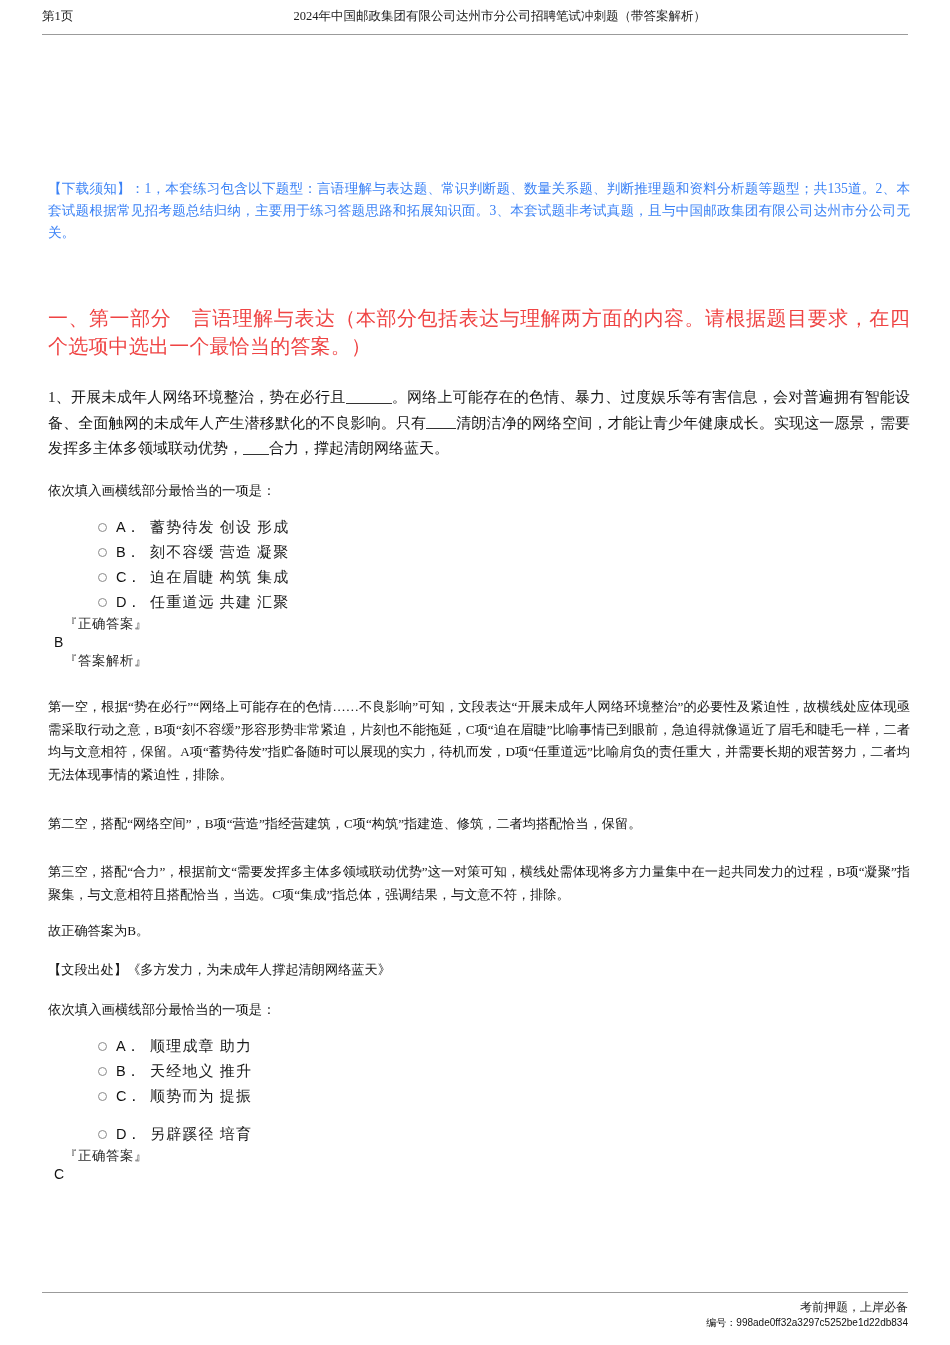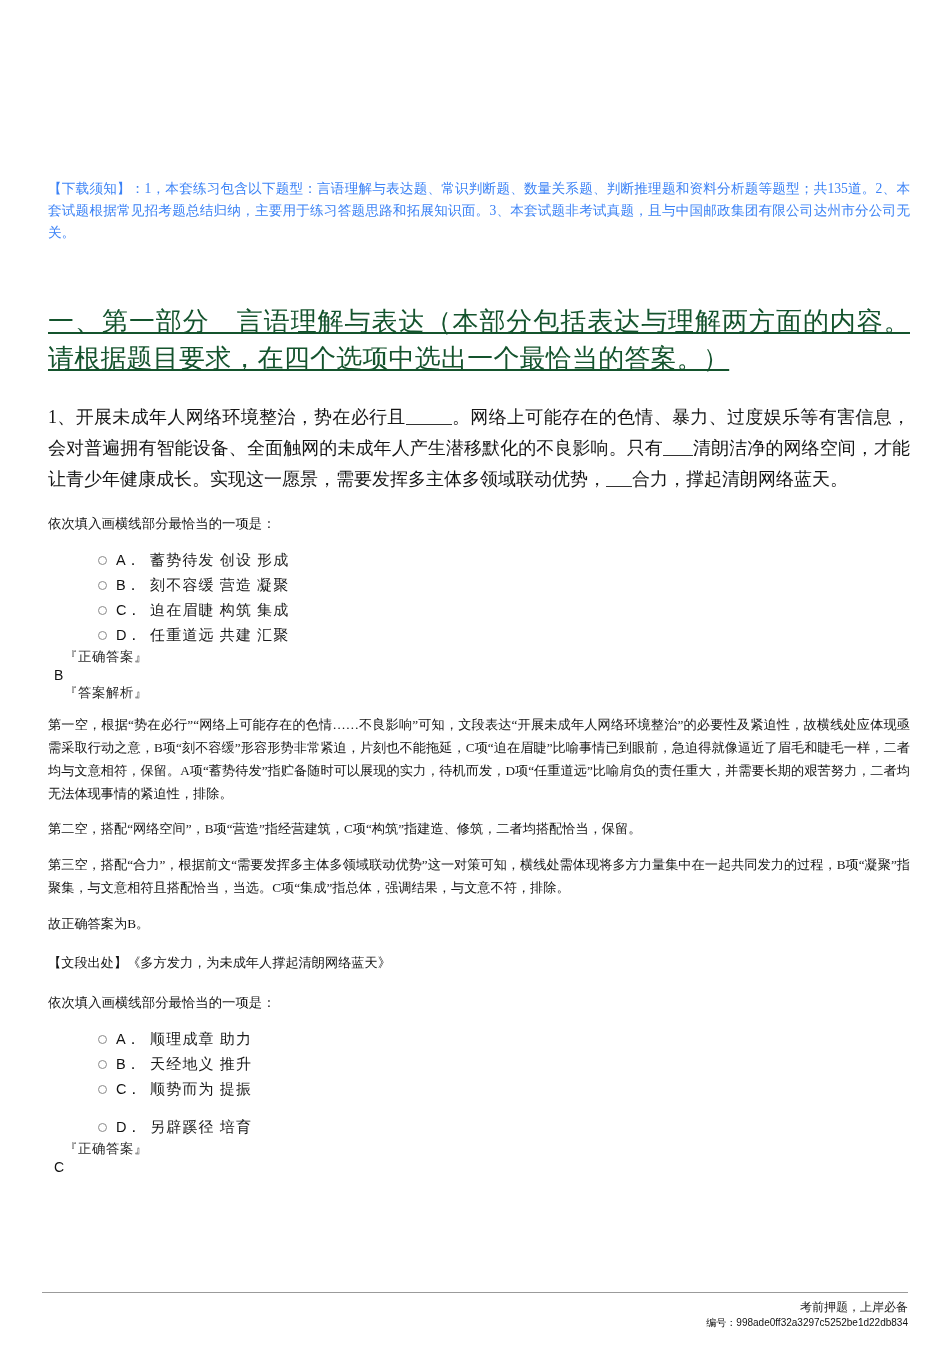--- a/index.html
+++ b/index.html
@@ -77,32 +77,31 @@
   .notice {
     font-size: 13.6px;
     line-height: 1.62;
     color: #3b82f6;
     text-align: justify;
     margin: 0 0 0 0;
   }
 
   .section-heading {
     margin-top: 60px;
-    font-size: 26px;
+    font-size: 20px;
     line-height: 1.42;
-    color: #14532d;
+    color: #ef4444;
     font-family: "Liberation Serif", "DejaVu Serif", serif;
     text-align: justify;
     letter-spacing: 0.2px;
-    text-decoration: underline;
   }
 
   .q-stem {
     margin-top: 24px;
-    font-size: 18px;
+    font-size: 15px;
     line-height: 1.72;
     color: #151515;
     text-align: justify;
   }
 
   .q-prompt {
     margin-top: 18px;
     font-size: 13.4px;
     line-height: 1.6;
     color: #151515;
@@ -168,21 +167,21 @@
   }
   .ans-value {
     padding-left: 6px;
     font-size: 14px;
     font-family: "Liberation Sans", "DejaVu Sans", sans-serif;
     color: #111;
     line-height: 1.35;
   }
 
   .explain-p {
-    margin-top: 12px;
+    margin-top: 26px;
     font-size: 13.2px;
     line-height: 1.72;
     color: #151515;
     text-align: justify;
   }
   .explain-p.tight { margin-top: 13px; }
   .source-p {
     margin-top: 16px;
     font-size: 13.2px;
     line-height: 1.7;
@@ -215,20 +214,24 @@
   }
   .doc-footer .ftr-right .ftr-label {
     font-family: "Liberation Serif", "DejaVu Serif", serif;
   }
 </style>
 </head>
 <body>
 
 <div class="page">
 
+  <div class="doc-header">
+    <span class="hdr-left">第1页</span>
+    <span class="hdr-right">2024年中国邮政集团有限公司达州市分公司招聘笔试冲刺题（带答案解析）</span>
+  </div>
 
 
   <div class="content">
 
     <p class="notice">【下载须知】：1，本套练习包含以下题型：言语理解与表达题、常识判断题、数量关系题、判断推理题和资料分析题等题型；共135道。2、本套试题根据常见招考题总结归纳，主要用于练习答题思路和拓展知识面。3、本套试题非考试真题，且与中国邮政集团有限公司达州市分公司无关。</p>
 
     <div class="section-heading">一、第一部分　言语理解与表达（本部分包括表达与理解两方面的内容。请根据题目要求，在四个选项中选出一个最恰当的答案。）</div>
 
     <p class="q-stem"><span>1、</span><span>开展未成年人网络环境整治，势在必行且</span><span class="blank w1"></span><span>。网络上可能存在的色情、暴力、过度娱乐等有害信息，会对普遍拥有智能设备、全面触网的未成年人产生潜移默化的不良影响。只有</span><span class="blank w2"></span><span>清朗洁净的网络空间，才能让青少年健康成长。实现这一愿景，需要发挥多主体多领域联动优势，</span><span class="blank w3"></span><span>合力，撑起清朗网络蓝天。</span></p>
 

